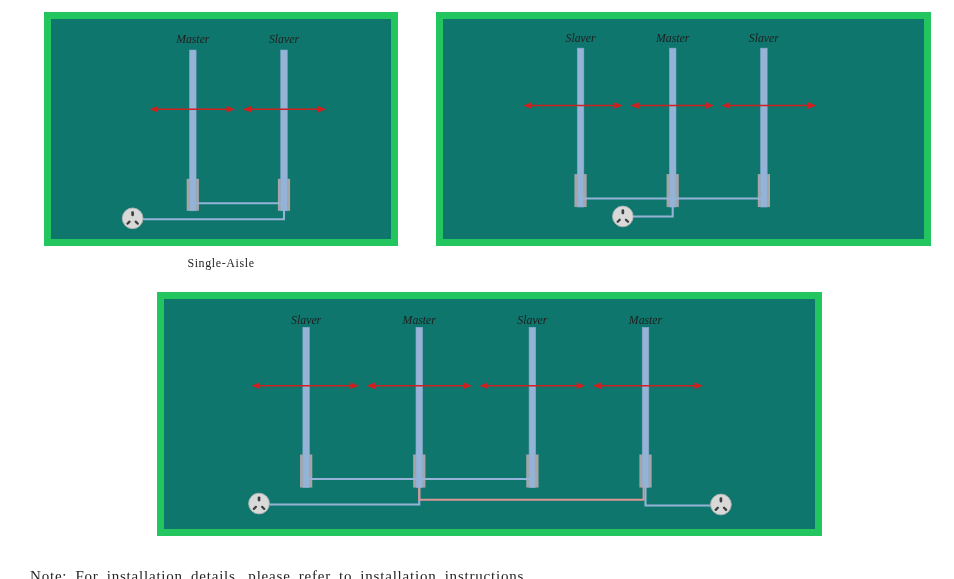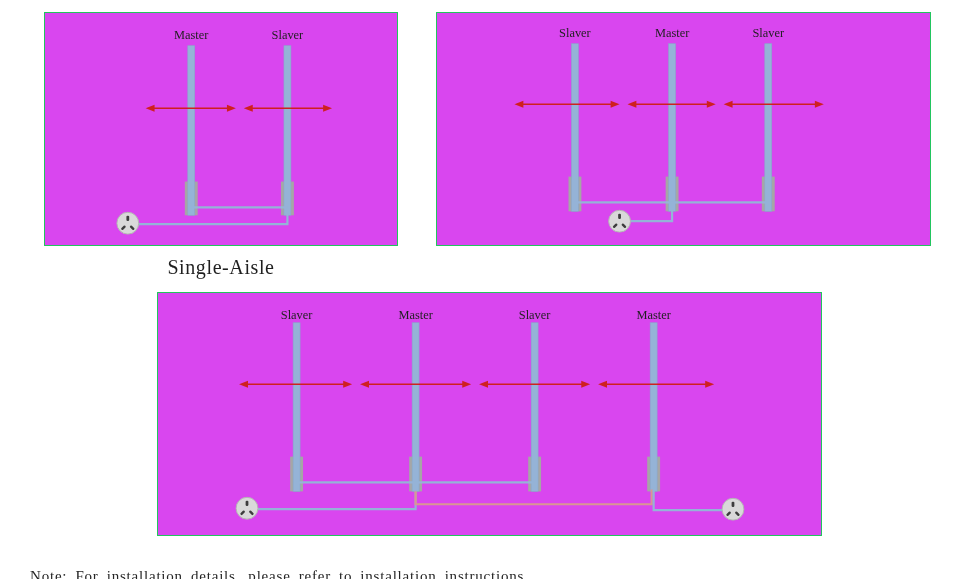--- a/index.html
+++ b/index.html
@@ -1,27 +1,27 @@
 <!DOCTYPE html>
 <html><head>
 <meta charset="utf-8">
 <style>
   html,body{margin:0;padding:0;}
   body{
     width:954px;height:579px;background:#ffffff;position:relative;overflow:hidden;
     font-family:"Liberation Serif","DejaVu Serif",serif;
   }
   .page{position:absolute;inset:0;}
-  .panel{position:absolute;border:1px solid #22c55e;background:#d946ef;box-sizing:border-box;}
+  .panel{position:absolute;border:7px solid #22c55e;background:#0f766e;box-sizing:border-box;font-style:italic;}
   .panel svg{display:block;}
   .panel1{left:44px;top:12px;width:354px;height:234px;}
   .panel2{left:436px;top:12px;width:495px;height:234px;}
   .panel3{left:157px;top:292px;width:665px;height:244px;}
   .caption{
-    position:absolute;text-align:center;font-size:20px;color:#1f1f1f;
+    position:absolute;text-align:center;font-size:12px;color:#1f1f1f;
     letter-spacing:0.6px;
   }
   .cap1{left:44px;top:256px;width:354px;}
   .cap2{left:436px;top:256px;width:495px;}
   .note{
     position:absolute;left:30px;top:568px;font-size:15px;color:#262626;
     letter-spacing:0.8px;word-spacing:3.5px;white-space:nowrap;
   }
 </style>
 </head>

